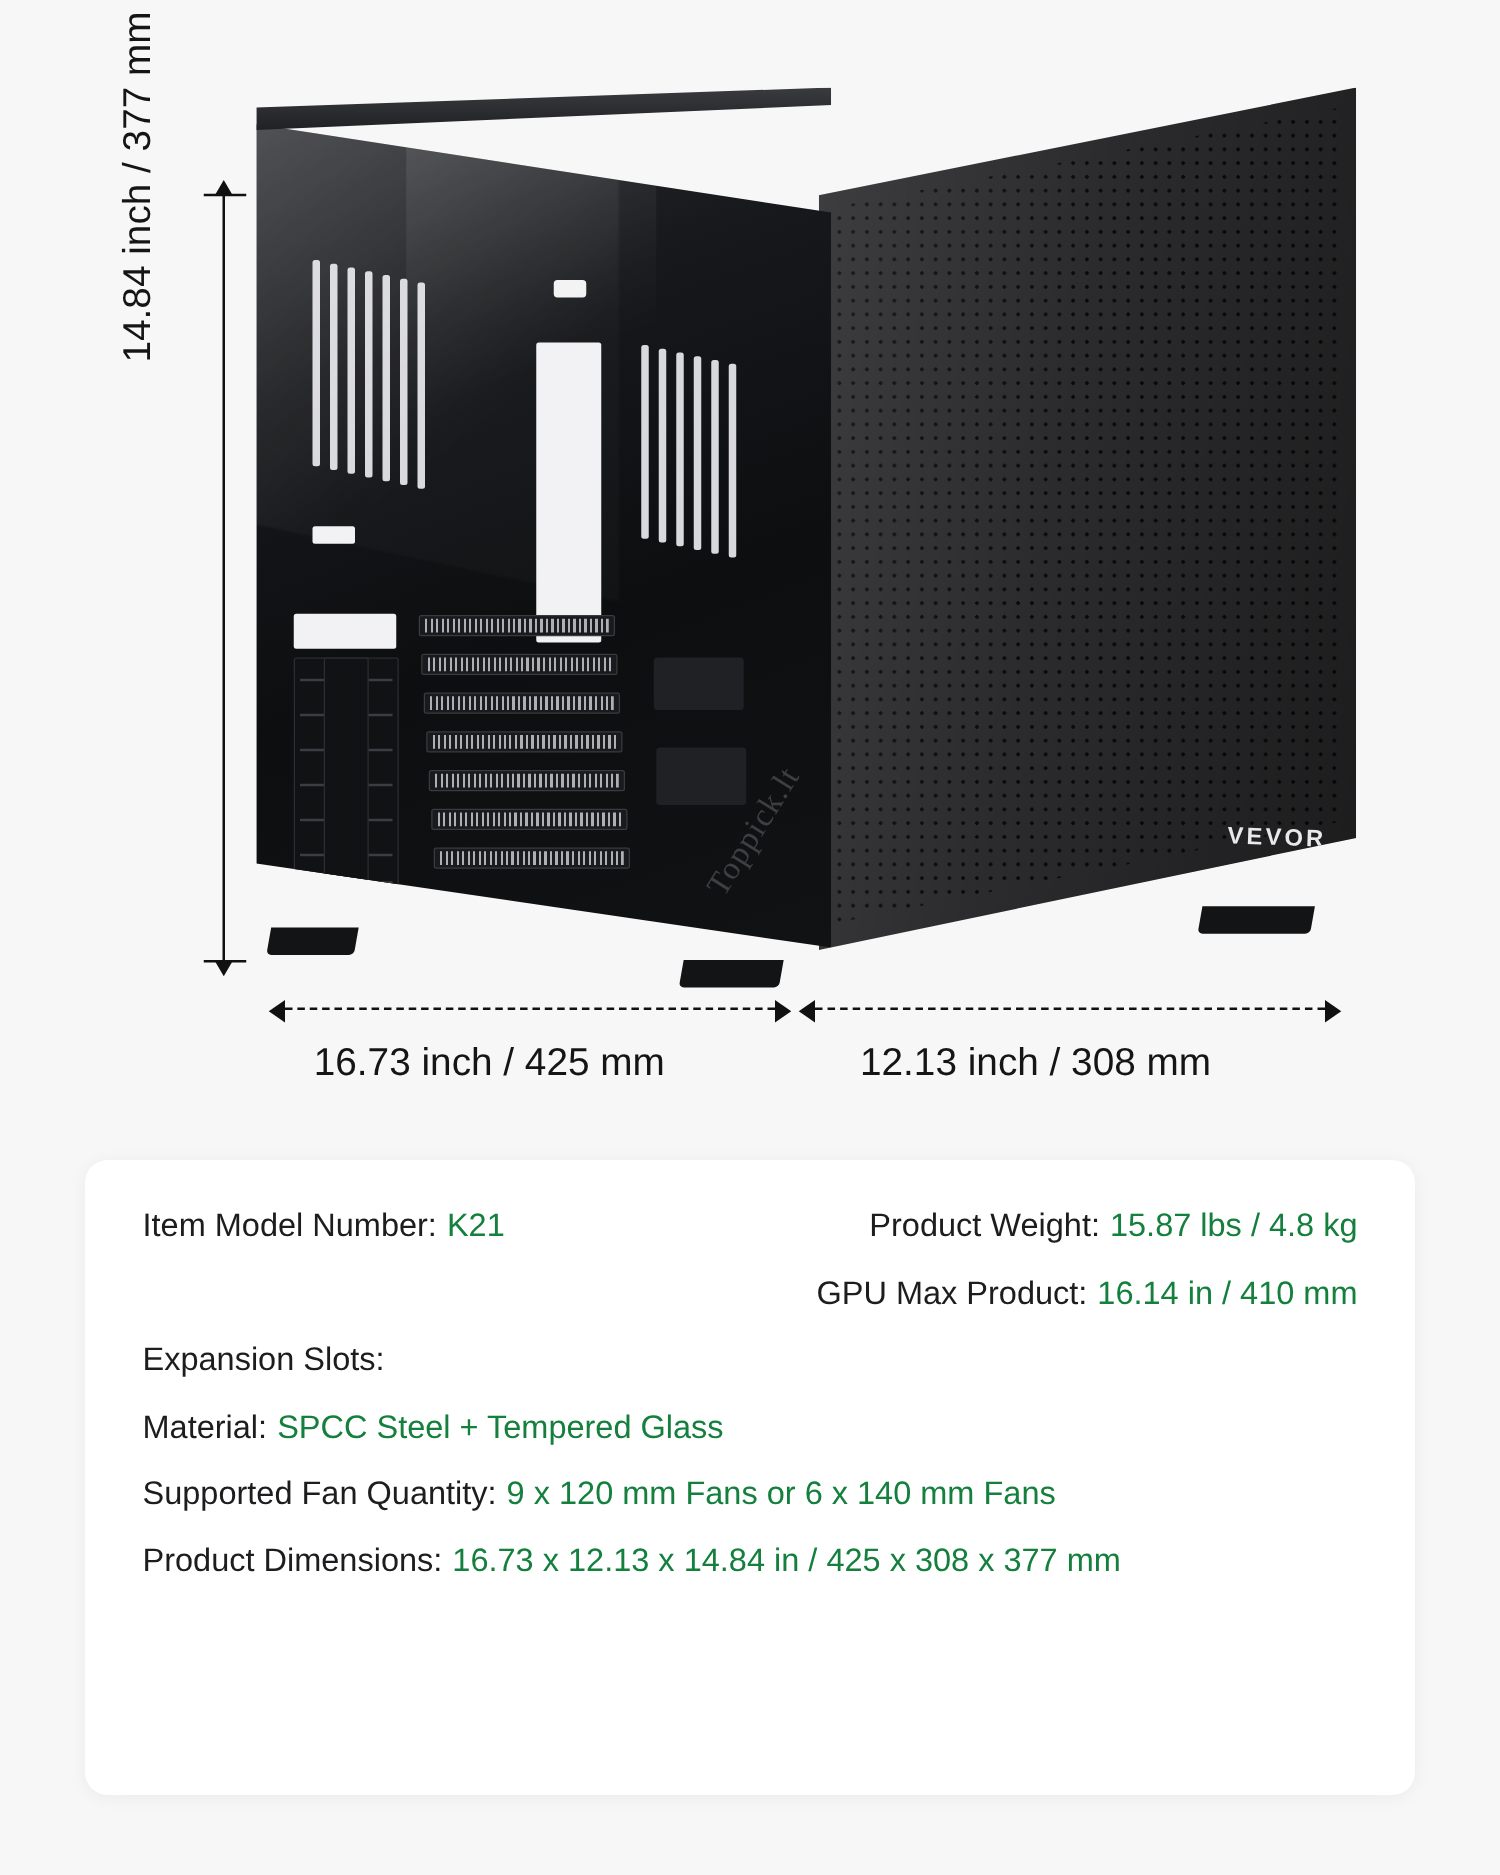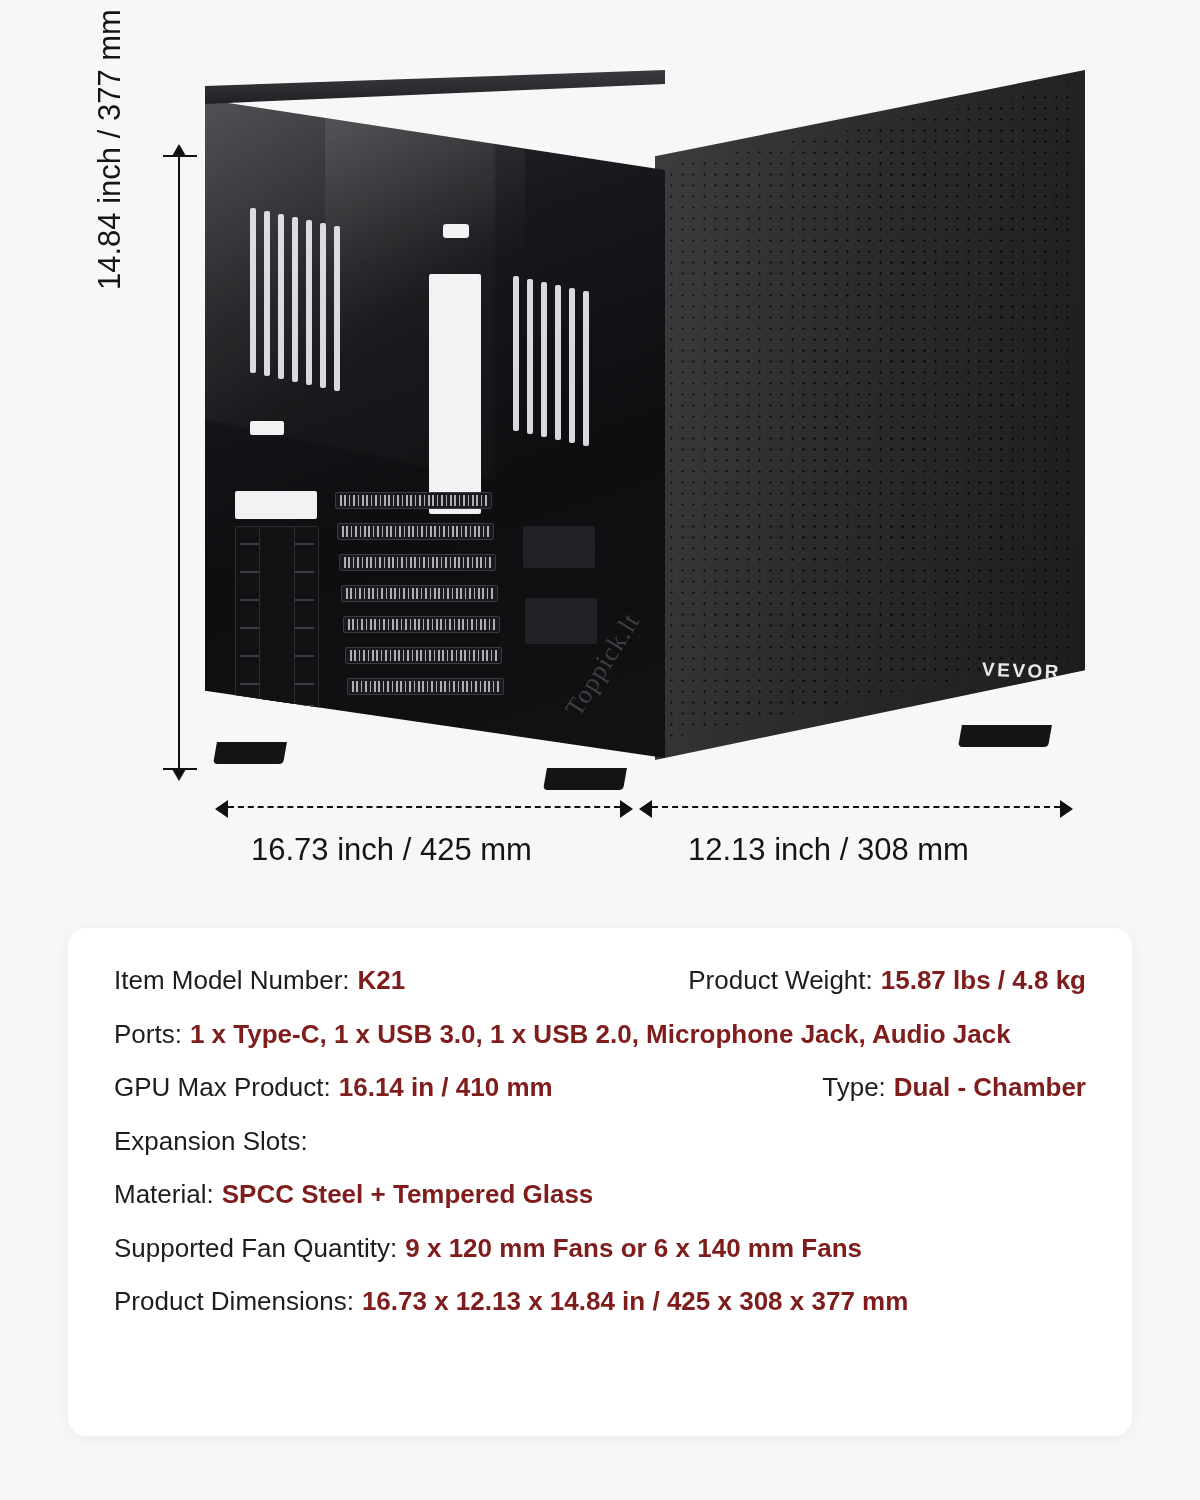--- a/index.html
+++ b/index.html
@@ -265,22 +265,22 @@
   .spec-row {
     display: flex;
     align-items: baseline;
     margin-bottom: 21px;
     font-size: 26px;
     color: #1d1d1f;
     line-height: 1.25;
   }
   .spec-row .lbl { white-space: nowrap; }
   .spec-row .val {
-    color: #7f1d1d;
-    font-weight: 700;
+    color: #15803d;
+    font-weight: 400;
     white-space: nowrap;
     margin-left: 8px;
   }
   .spec-row.split .left, .spec-row.split .right {
     display: flex;
     align-items: baseline;
   }
   .spec-row.split { justify-content: flex-end; }
   .spec-row.split .right { margin-left: auto; }
 </style>
@@ -389,34 +389,26 @@
         <span class="lbl">Item Model Number:</span>
         <span class="val">K21</span>
       </span>
       <span class="right">
         <span class="lbl">Product Weight:</span>
         <span class="val">15.87 lbs / 4.8 kg</span>
       </span>
     </div>
 
 
-    <div class="spec-row">
-      <span class="lbl">Ports:</span>
-      <span class="val">1 x Type-C, 1 x USB 3.0, 1 x USB 2.0, Microphone Jack, Audio Jack</span>
-    </div>
 
     <div class="spec-row split">
       <span class="left">
         <span class="lbl">GPU Max Product:</span>
         <span class="val">16.14 in / 410 mm</span>
       </span>
-      <span class="right">
-        <span class="lbl">Type:</span>
-        <span class="val">Dual - Chamber</span>
-      </span>
     </div>
 
     <div class="spec-row">
       <span class="lbl">Expansion Slots:</span>
     </div>
 
     <div class="spec-row">
       <span class="lbl">Material:</span>
       <span class="val">SPCC Steel + Tempered Glass</span>
     </div>

